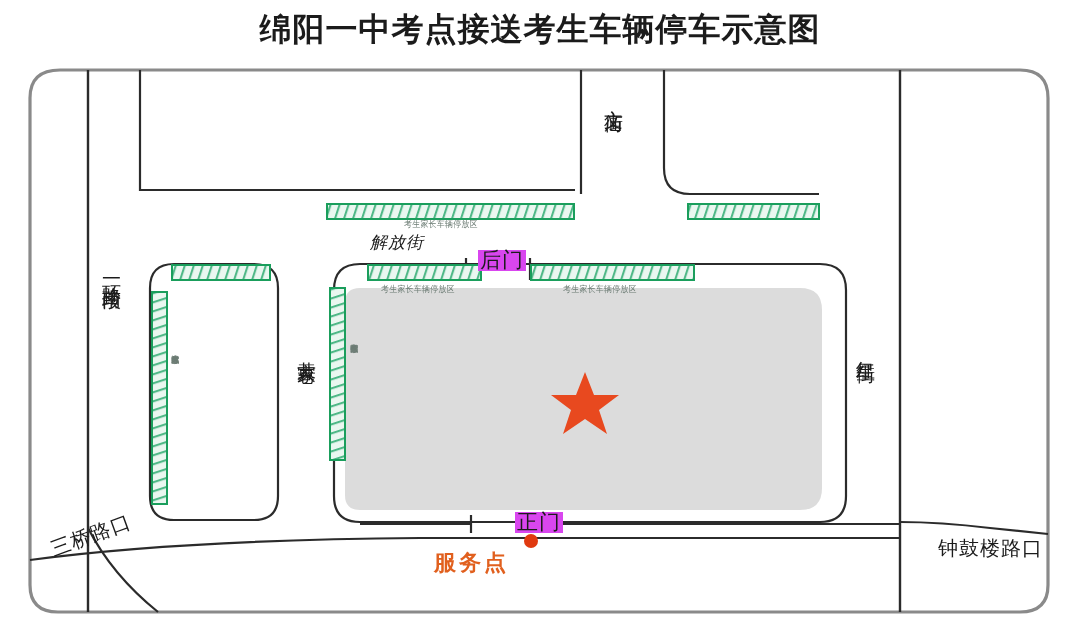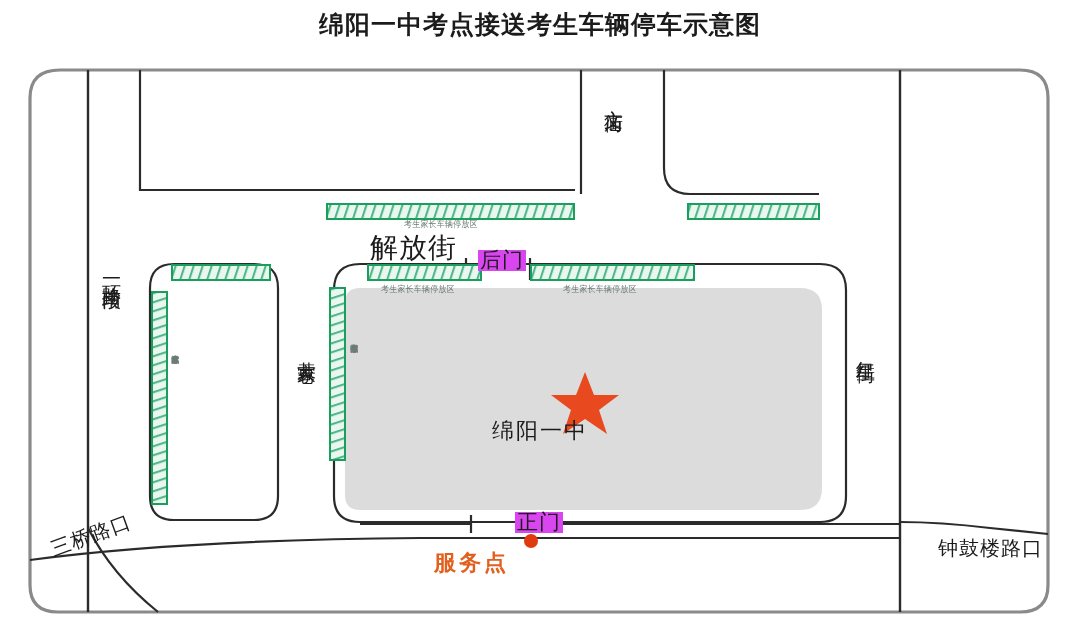--- a/index.html
+++ b/index.html
@@ -17,21 +17,21 @@
     height: 635px;
     background: #ffffff;
     overflow: hidden;
   }
   #map-title {
     position: absolute;
     left: 0;
     top: 8px;
     width: 1080px;
     text-align: center;
-    font-size: 25px;
+    font-size: 32px;
     font-weight: bold;
     letter-spacing: 1px;
     color: #1b1b1b;
     font-family: "Liberation Serif", "DejaVu Serif", serif;
   }
   #canvas {
     position: absolute;
     left: 0;
     top: 0;
     width: 1080px;
@@ -44,22 +44,23 @@
     font-family: "Liberation Serif", "DejaVu Serif", serif;
     line-height: 1.02;
   }
   .street-v {
     writing-mode: vertical-rl;
     text-orientation: upright;
     font-size: 19px;
     letter-spacing: 2px;
   }
   .street-h {
-    font-size: 28px;
-    letter-spacing: 1px;
+    font-size: 17px;
+    letter-spacing: 1px;
+    font-style: italic;
   }
   .gate {
     font-size: 21px;
     letter-spacing: 1px;
     background: #d946ef;
     padding: 0 2px;
   }
   .zone-lbl {
     font-size: 8px;
     color: #6c7c74;
@@ -216,21 +217,20 @@
   <div class="lbl street-v" style="left:856px; top:346px;">红星街</div>
 
   <div class="lbl gate" style="left:478px; top:250px;">后门</div>
 
   <div class="lbl gate" style="left:478px; top:512px;margin-left:37px;">正门</div>
 
   <div class="lbl corner-lbl" style="left:48px; top:540px; transform:rotate(-20deg); transform-origin:left top;">三桥路口</div>
 
   <div class="lbl corner-lbl" style="left:930px; top:538px;margin-left:8px;">钟鼓楼路口</div>
 
-  <div id="school-name">绵阳一中</div>
 
   <div id="service-point-label">服务点</div>
 
   <div class="lbl zone-lbl" style="left:404px; top:220px;">考生家长车辆停放区</div>
 
   <div class="lbl zone-lbl" style="left:381px; top:285px;">考生家长车辆停放区</div>
 
   <div class="lbl zone-lbl" style="left:563px; top:285px;">考生家长车辆停放区</div>
 
   <div class="lbl zone-lbl-v" style="left:170px; top:348px;">疏运考生大客车停放区</div>

